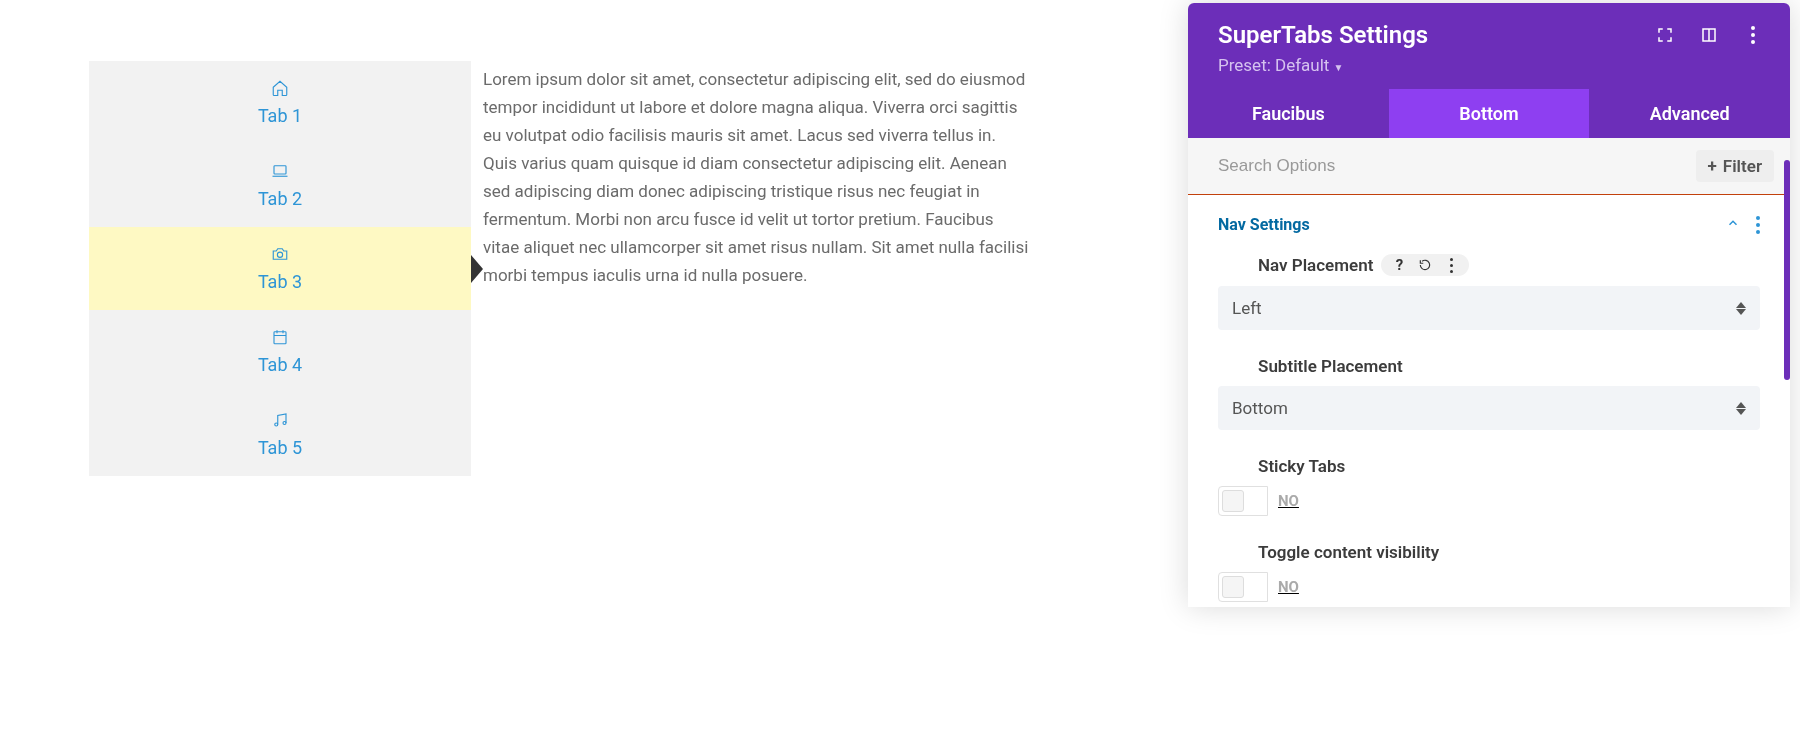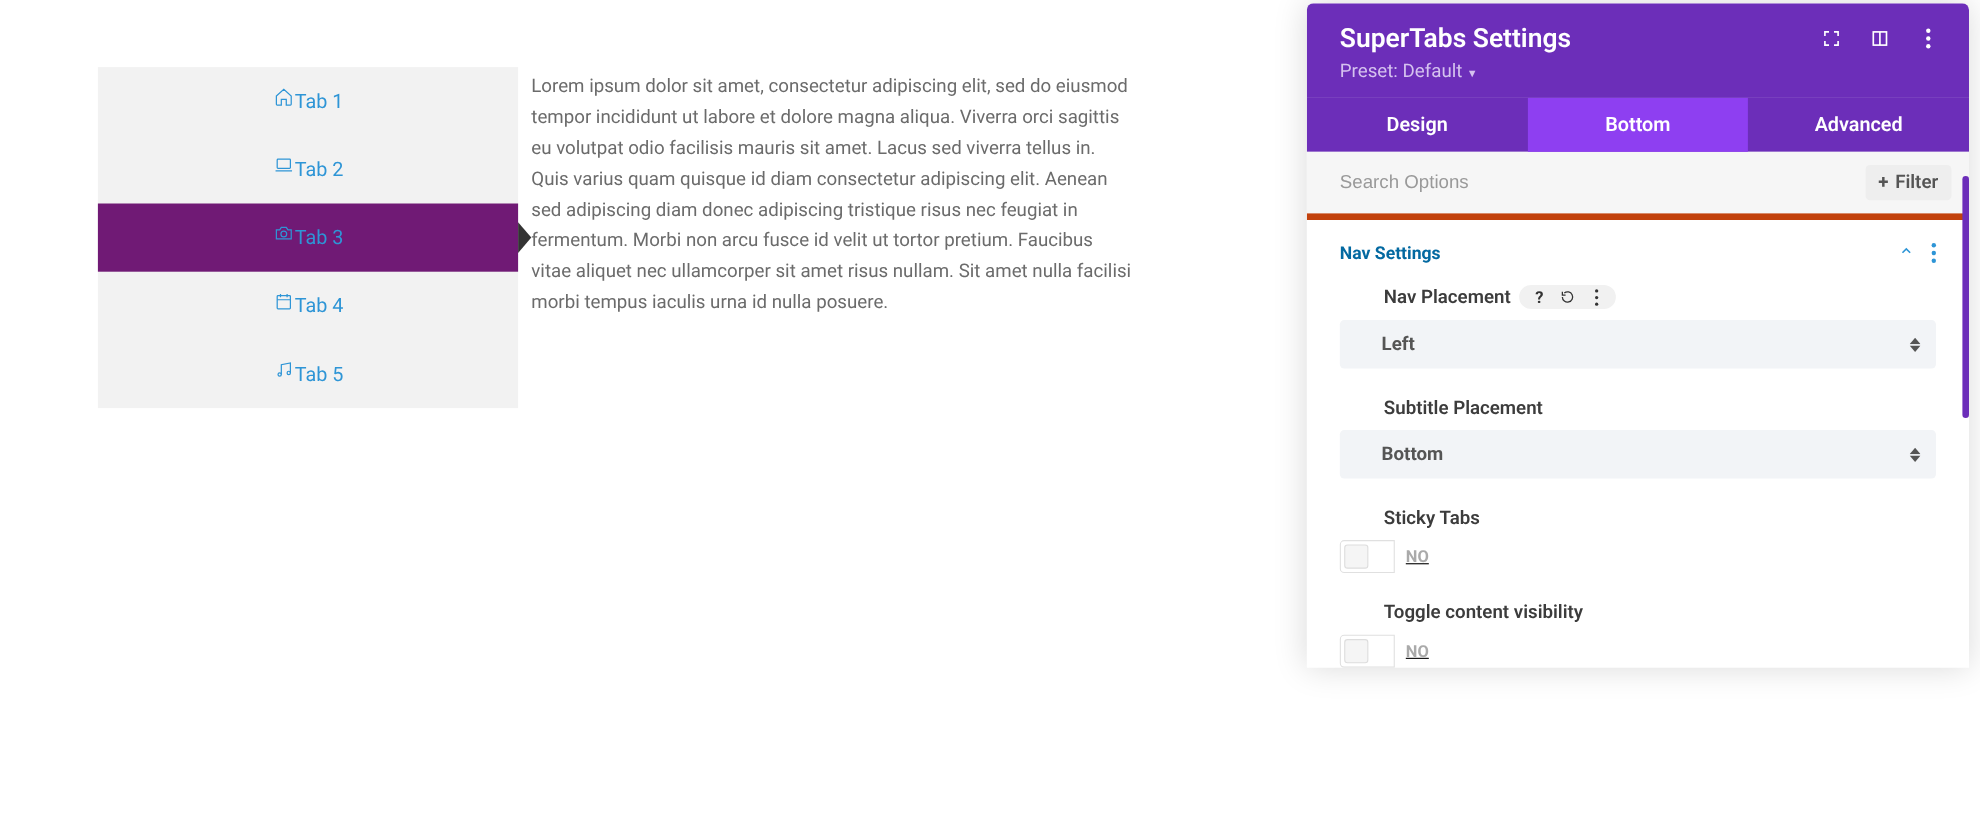--- a/index.html
+++ b/index.html
@@ -19,20 +19,21 @@
   top: 61px;
   width: 940px;
 }
 .tabs-nav {
   width: 382px;
   background: #f2f2f2;
   float: left;
 }
 .tab-item {
   display: flex;
+  flex-direction: column;
   align-items: center;
   justify-content: center;
   padding: 18px 0;
   cursor: pointer;
   position: relative;
 }
 .tab-item .tab-icon {
   width: 20px;
   height: 18px;
   display: flex;
@@ -40,21 +41,21 @@
   justify-content: center;
   color: #2e95d6;
   margin-bottom: 8px;
 }
 .tab-item .tab-icon svg { width: 18px; height: 18px; stroke: #2e95d6; fill: none; stroke-width: 1.5; }
 .tab-item .tab-label {
   font-size: 18px;
   color: #2e95d6;
 }
 .tab-item.active {
-  background: #701a75;
+  background: #fef9c3;
   justify-content: center;
 }
 .tab-item.active::after {
   content: "";
   position: absolute;
   right: -12px;
   top: 50%;
   transform: translateY(-50%);
   border-top: 14px solid transparent;
   border-bottom: 14px solid transparent;
@@ -138,21 +139,21 @@
   width: 6px;
   height: 220px;
   background: #6c2eb9;
   border-radius: 3px;
 }
 
 .searchbar {
   display: flex;
   align-items: center;
   background: #f6f6f6;
-  border-bottom: 6px solid #c2410c;
+  border-bottom: 1px solid #c2410c;
   padding: 12px 16px 12px 30px;
 }
 .search-input {
   flex: 1;
   border: none;
   background: transparent;
   font-size: 17px;
   color: #888;
   outline: none;
 }
@@ -221,21 +222,21 @@
 .select-field {
   position: relative;
   background: #f2f4f7;
   border-radius: 4px;
   padding: 12px 14px;
   display: flex;
   align-items: center;
   justify-content: space-between;
   cursor: pointer;
 }
-.select-value { font-size: 17px; font-weight:700; color: #555; margin-left: 24px; }
+.select-value { font-size: 17px; font-weight:400; color: #555; }
 .select-arrows { display:flex; flex-direction:column; gap:1px; }
 .select-arrows svg { width:10px; height:6px; fill:#555; }
 
 .toggle-row {
   display: flex;
   align-items: center;
   gap: 0;
   text-decoration: underline;
 }
 .toggle-switch {
@@ -333,21 +334,21 @@
             <span></span>
           </span>
       </div>
     </div>
     <div class="preset-line">
       <span>Preset: Default</span><span class="preset-caret">▼</span>
     </div>
   </div>
 
   <div class="panel-tabs">
-    <div class="ptab">Design</div>
+    <div class="ptab">Faucibus</div>
     <div class="ptab active">Bottom</div>
     <div class="ptab">Advanced</div>
   </div>
 
   <div class="searchbar">
     <input class="search-input" placeholder="Search Options" style="">
     <div class="filter-btn">
       <span class="plus">+</span>
       <span>Filter</span>
     </div>

